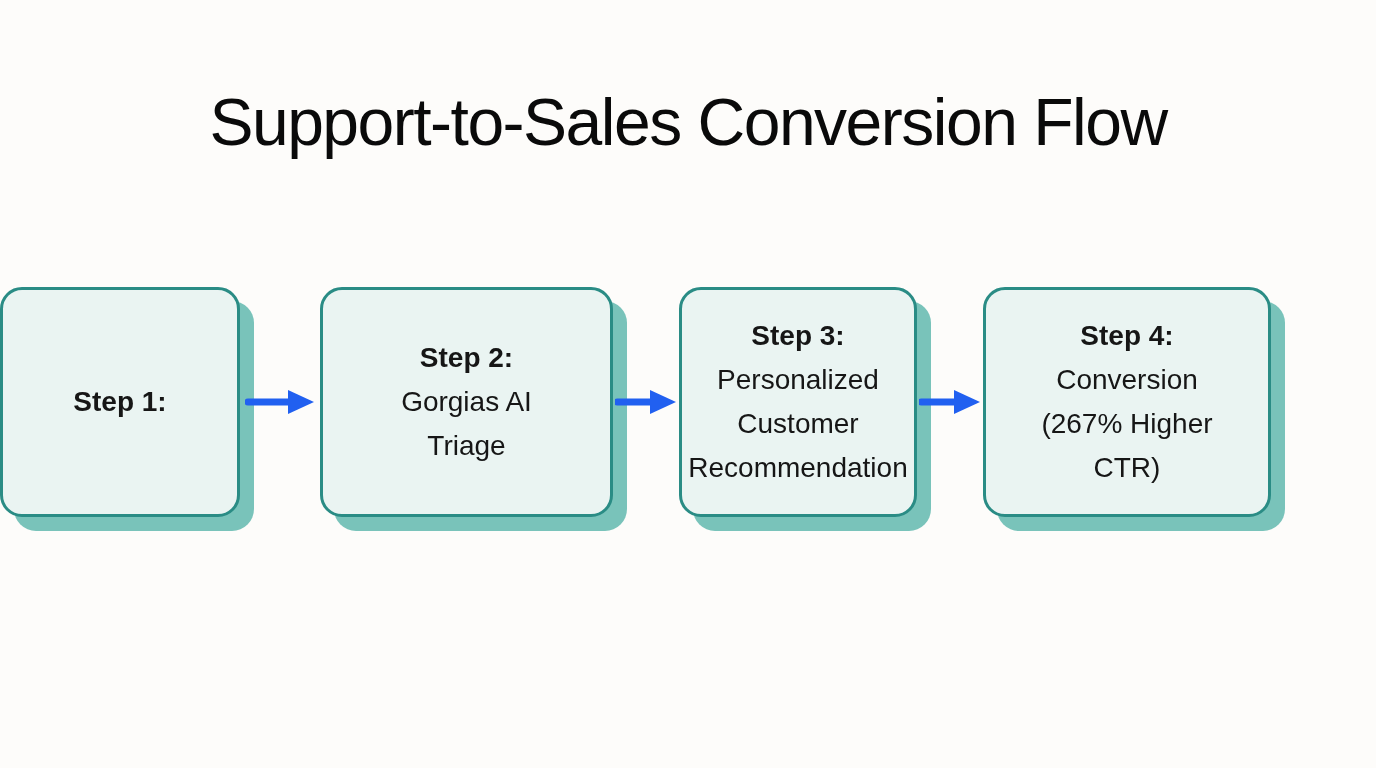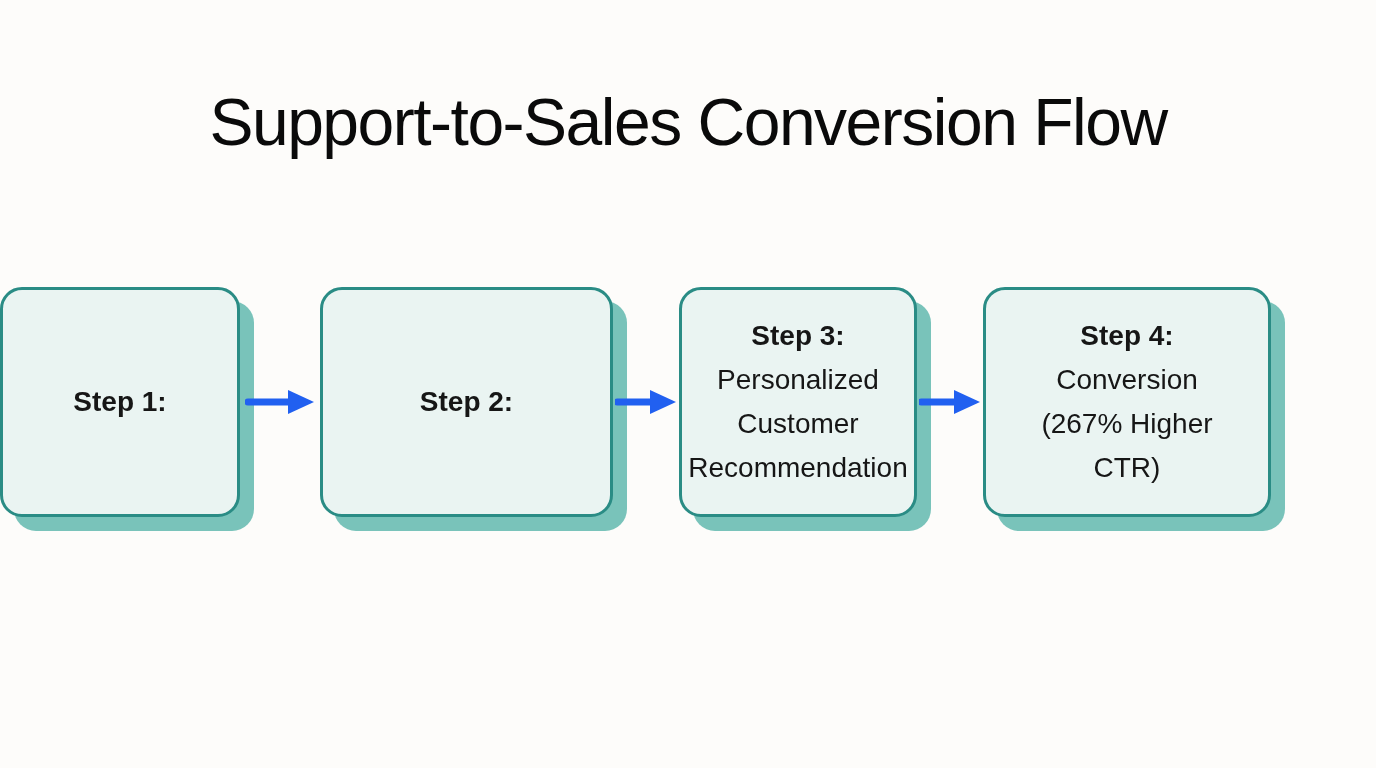--- a/index.html
+++ b/index.html
@@ -93,20 +93,22 @@
     <div class="arrow-cell g1">
       <svg width="70" height="32" viewBox="0 0 70 32" aria-hidden="true">
         <line x1="3" y1="16" x2="47" y2="16" stroke="currentColor" stroke-width="7" stroke-linecap="round"></line>
         <polygon points="43,4 69,16 43,28" fill="currentColor"></polygon>
       </svg>
     </div>
 
     <div class="step-box w2">
       <div class="box-text">
         <div class="step-label">Step 2:</div>
+        <div class="box-body">Gorgias AI
+Triage</div>
       </div>
     </div>
 
     <div class="arrow-cell g2">
       <svg width="62" height="32" viewBox="0 0 62 32" aria-hidden="true">
         <line x1="2" y1="16" x2="39" y2="16" stroke="currentColor" stroke-width="7" stroke-linecap="round"></line>
         <polygon points="35,4 61,16 35,28" fill="currentColor"></polygon>
       </svg>
     </div>
 

